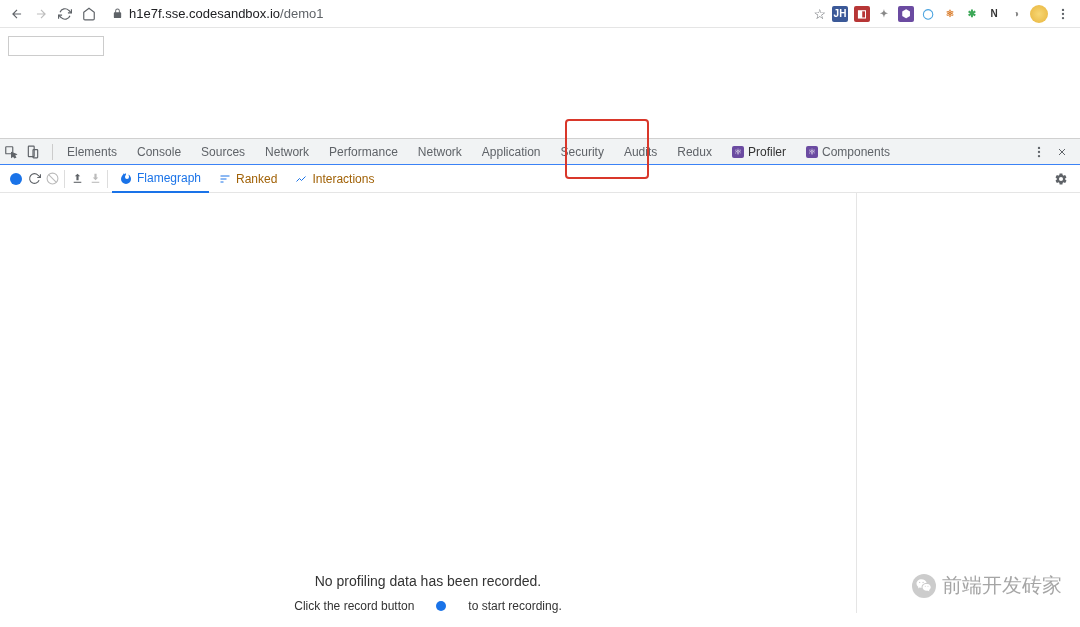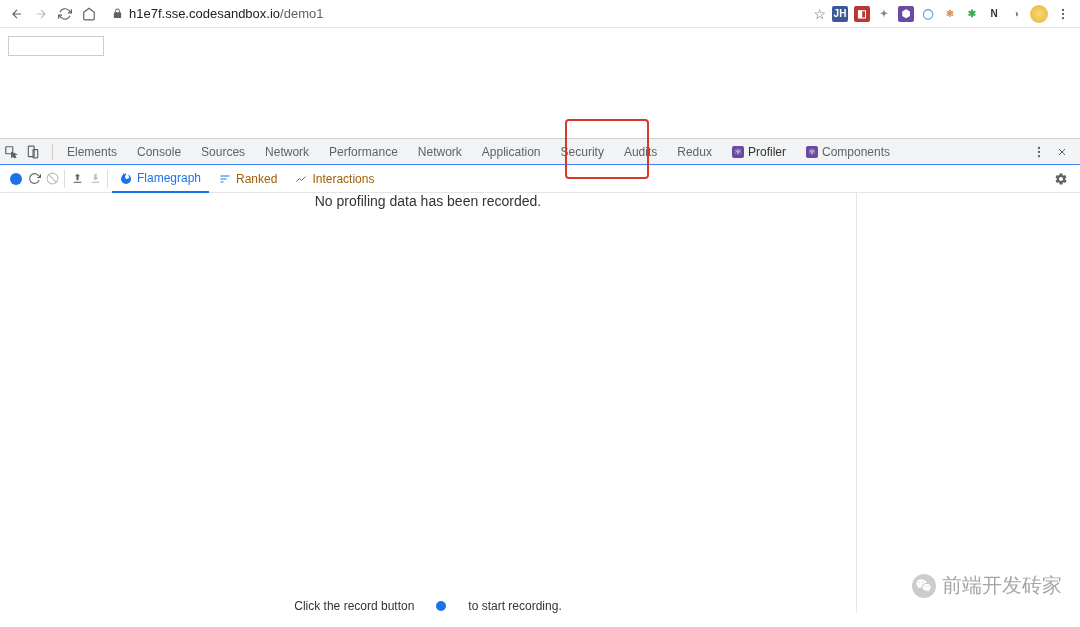--- a/index.html
+++ b/index.html
@@ -43,21 +43,21 @@
 .record-dot { width: 12px; height: 12px; border-radius: 50%; background: #1a73e8; }
 .prof-vsep { width: 1px; height: 18px; background: #ddd; margin: 0 2px; }
 .prof-tab { display: flex; align-items: center; gap: 5px; padding: 0 8px; height: 28px; cursor: pointer; color: #a16207; font-size: 12px; }
 .prof-tab.active { color: #1a73e8; border-bottom: 2px solid #1a73e8; }
 .prof-tab-icon { color: #1a73e8; font-size: 12px; }
 .prof-tab:not(.active) .prof-tab-icon { color: #1a73e8; }
 .prof-right { margin-left: auto; color: #5f6368; cursor: pointer; padding-right: 4px; }
 
 
 .prof-body { display: flex; height: 420px; }
-.prof-main { flex: 1; display: flex; flex-direction: column; align-items: center; justify-content: space-between; gap: 10px; }
+.prof-main { flex: 1; display: flex; flex-direction: column; align-items: center; justify-content: flex-end; gap: 10px; }
 .prof-side { width: 224px; border-left: 1px solid #e5e5e5; }
 .msg-title { font-size: 14px; color: #333; }
 .msg-sub { font-size: 12px; color: #333; display: flex; align-items: center; gap: 22px; }
 .msg-sub .dot { width: 10px; height: 10px; border-radius: 50%; background: #1a73e8; display: inline-block; }
 
 
 .watermark { position: absolute; right: 18px; bottom: 28px; display: flex; align-items: center; gap: 6px; color: #888; font-size: 20px; opacity: 0.75; }
 .wm-icon { width: 24px; height: 24px; border-radius: 50%; background: #bbb; display: flex; align-items: center; justify-content: center; color: #fff; font-size: 13px; }
 
 svg { display: block; }

